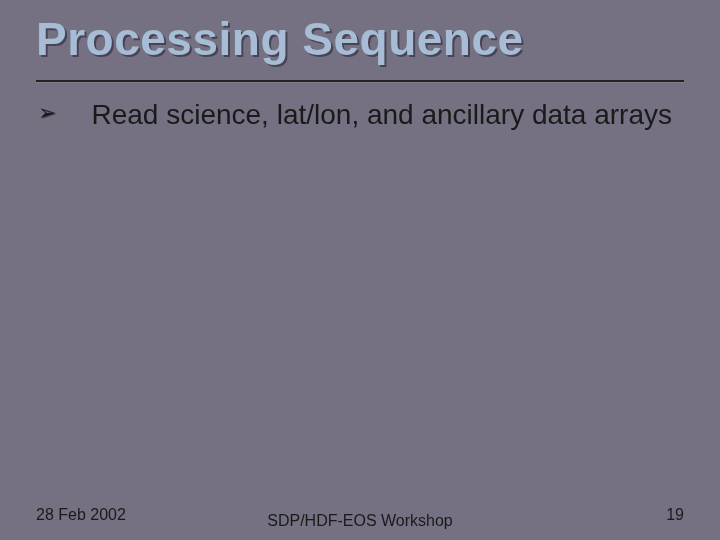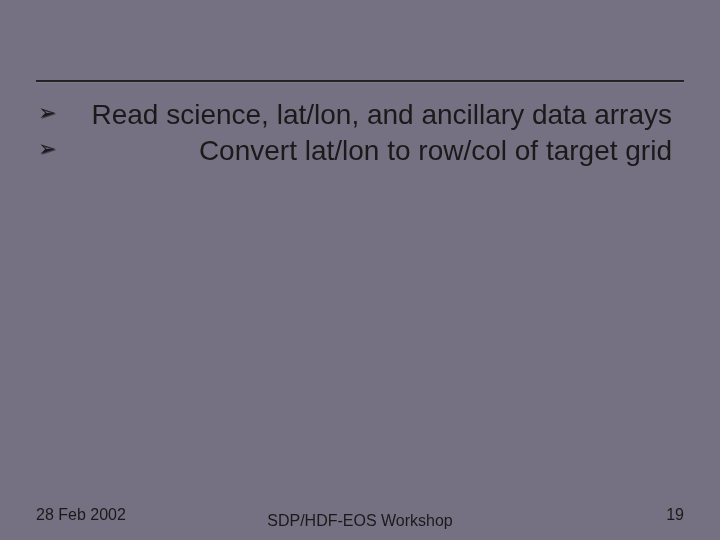--- a/index.html
+++ b/index.html
@@ -86,27 +86,27 @@
     text-align: center; 
     margin-top: 6px;
   }
   .footer .right { margin-left: auto; }
 </style>
 </head>
 <body>
 
 <div class="slide">
 
+  <div class="title">Processing Sequence</div>
 
   <div class="rule"></div>
 
   <div class="body">
     <ul class="bullets">
       <li>Read science, lat/lon, and ancillary data arrays</li>
-      <li>Convert lat/lon to row/col of target grid</li>
     </ul>
   </div>
 
   <div class="footer">
     <span class="left">28 Feb 2002</span>
     <span class="center">SDP/HDF-EOS Workshop</span>
     <span class="right">19</span>
   </div>
 
 </div>

